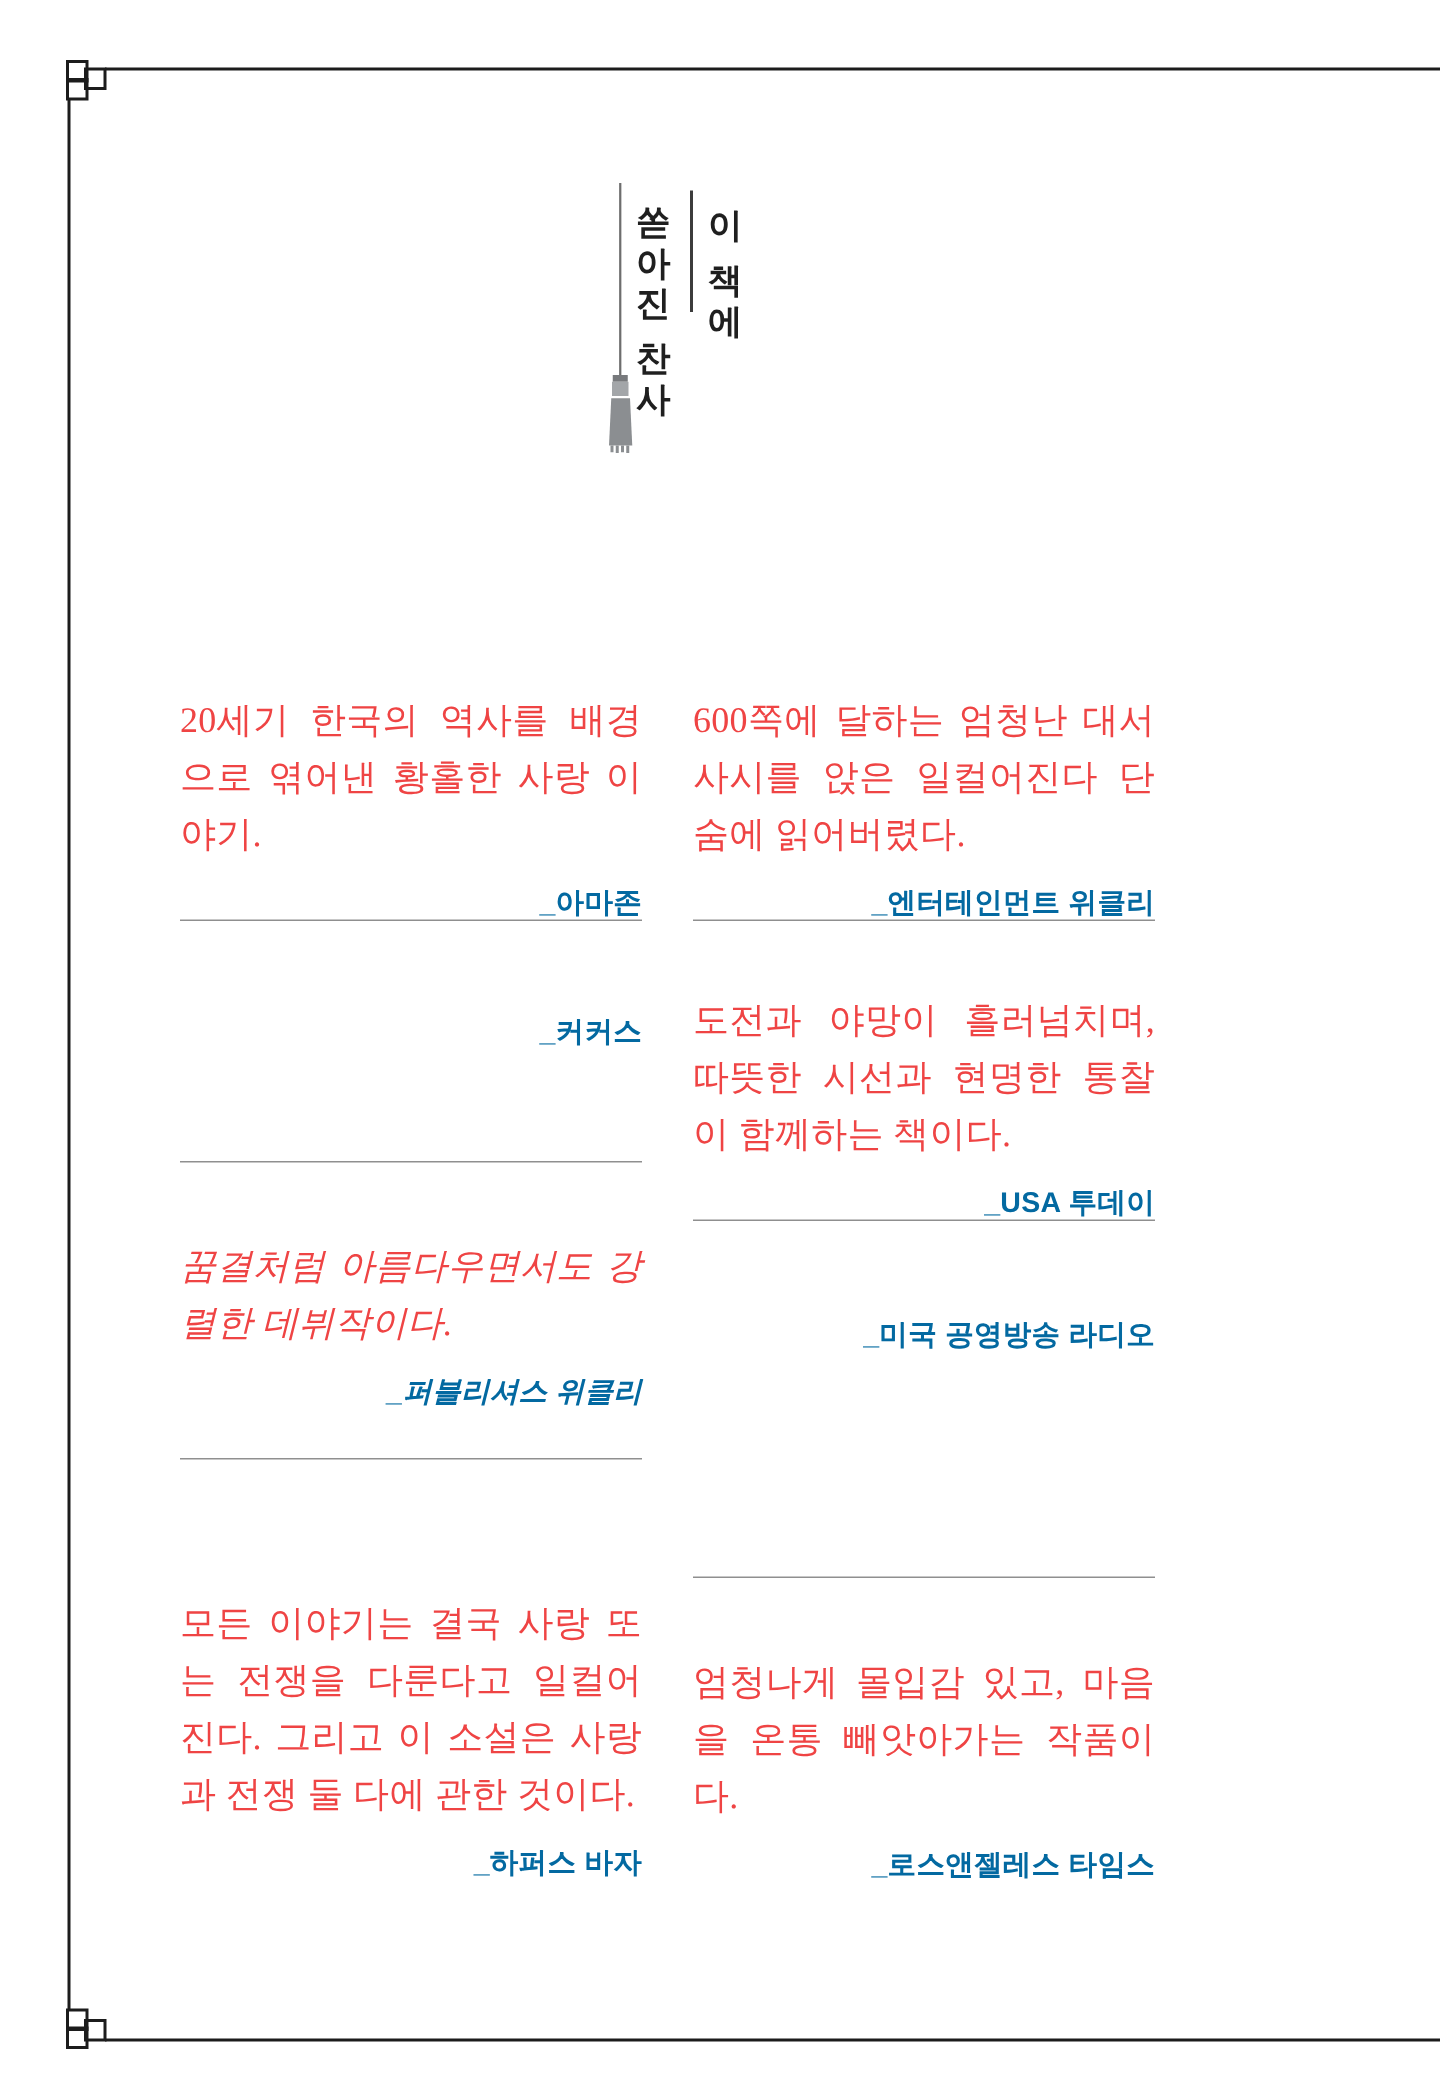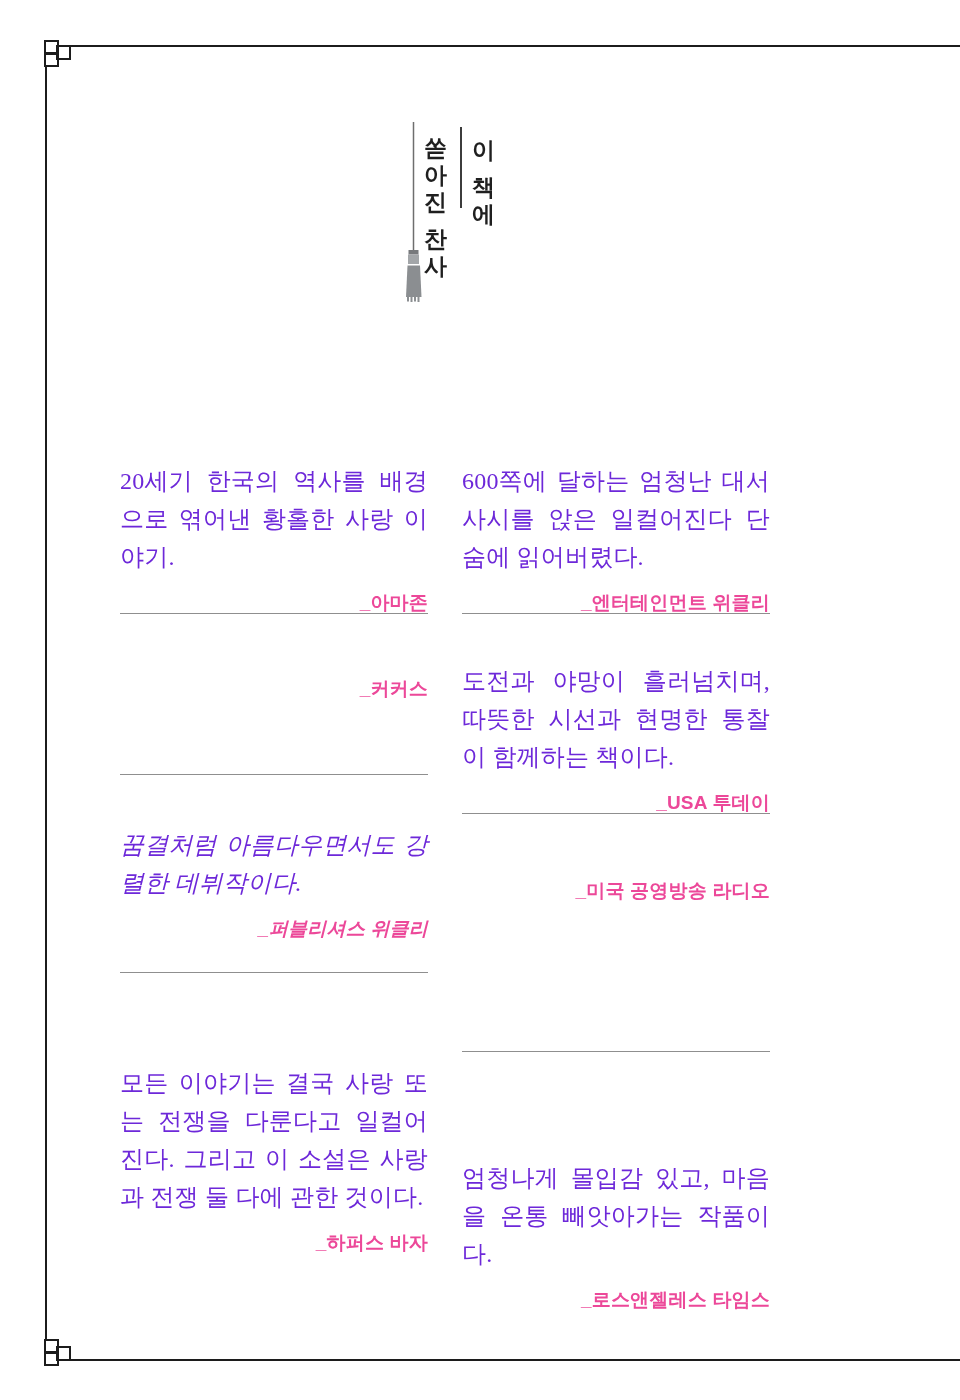--- a/index.html
+++ b/index.html
@@ -41,30 +41,30 @@
   .quote-block {
     position: absolute;
     width: 308px;
   }
   .quote-text {
     margin: 0;
     font-family: "Liberation Serif", serif;
     font-size: 24px;
     line-height: 38px;
     letter-spacing: 0.2px;
-    color: #6d28d9;
+    color: #ef4444;
     text-align: justify;
   }
   .quote-source {
     margin-top: 15px;
     font-family: "Liberation Sans", sans-serif;
     font-weight: 700;
     font-size: 19px;
     line-height: 24px;
-    color: #ec4899;
+    color: #0369a1;
     text-align: right;
     letter-spacing: 0.2px;
   }
   .divider {
     position: absolute;
     width: 308px;
     height: 1px;
     background: #8f8f8f;
   }
   .col-left  { left: 120px; }
@@ -141,18 +141,18 @@
     <p class="quote-text">도전과 야망이 흘러넘치며, 따뜻한 시선과 현명한 통찰이 함께하는 책이다.</p>
     <div class="quote-source">_USA 투데이</div>
   </div>
   <div class="divider col-right" style="top:813px;"></div>
 
   <div class="quote-block col-right" style="top:864px;">
     <div class="quote-source">_미국 공영방송 라디오</div>
   </div>
   <div class="divider col-right" style="top:1051px;"></div>
 
-  <div class="quote-block col-right" style="top:1159px;">
+  <div class="quote-block col-right" style="top:1103px;">
     <p class="quote-text">엄청나게 몰입감 있고, 마음을 온통 빼앗아가는 작품이다.</p>
     <div class="quote-source">_로스앤젤레스 타임스</div>
   </div>
 
 </div>
 
 </body></html>

